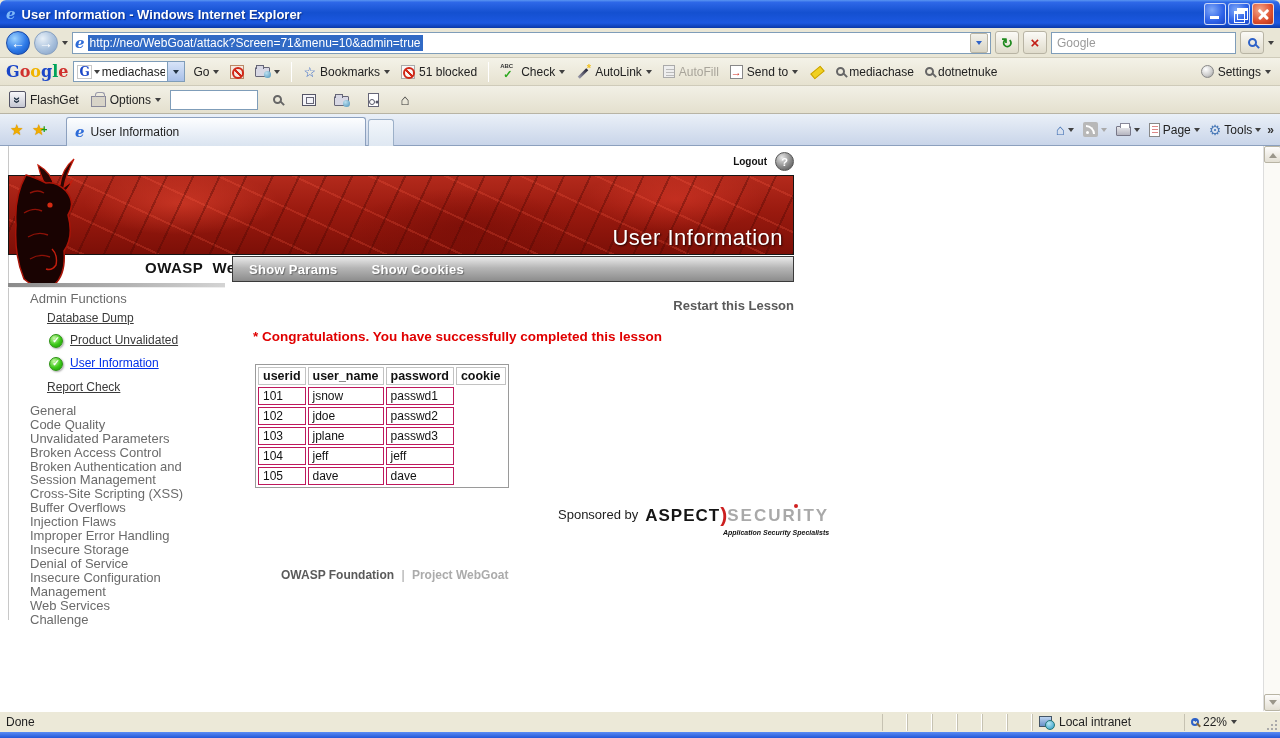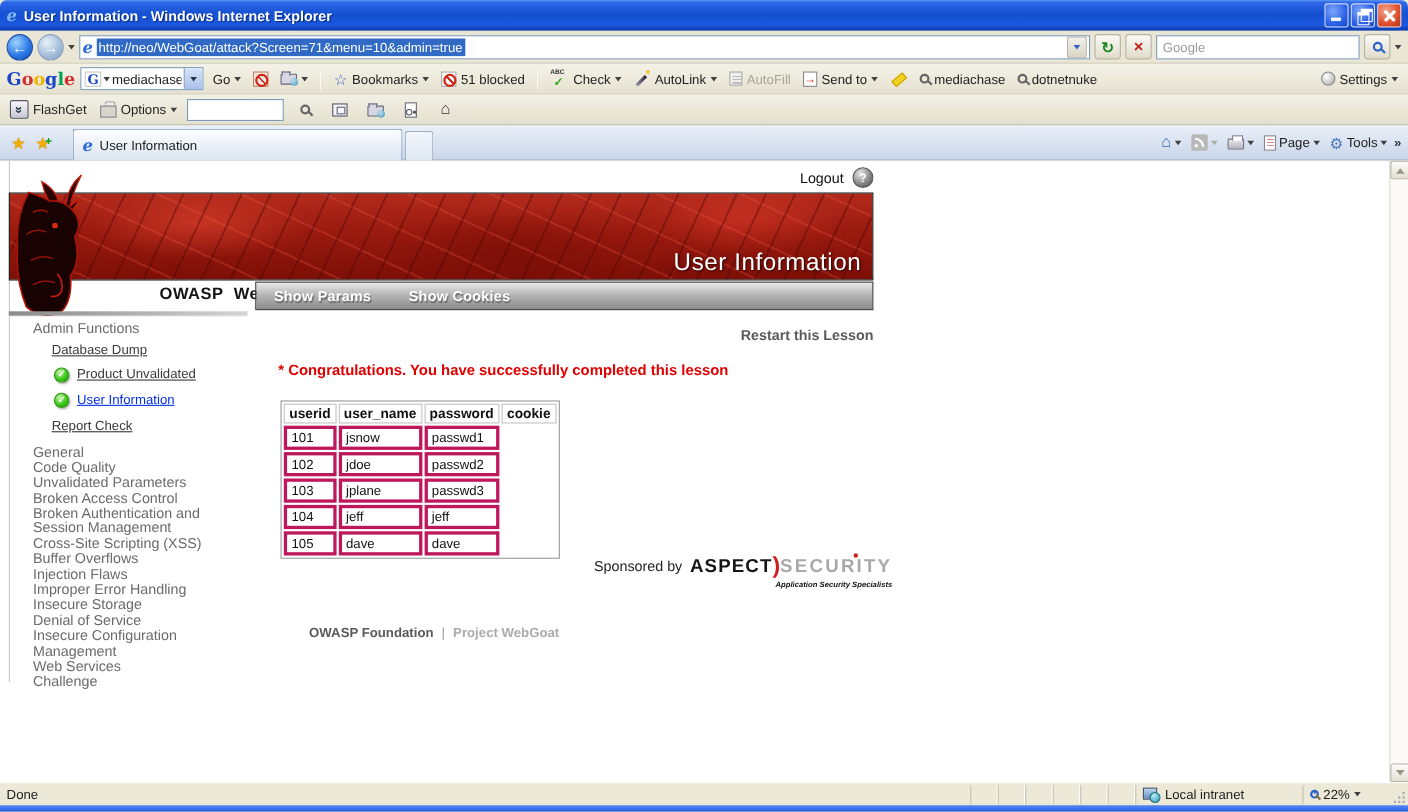--- a/index.html
+++ b/index.html
@@ -118,21 +118,21 @@
   .page-ico{position:relative;width:11px;height:14px;background:#fff;border:1px solid #888}
   .page-ico::after{content:"";position:absolute;top:2px;left:2px;width:6px;height:8px;
     background:repeating-linear-gradient(#D88 0 1px,transparent 1px 3px)}
   .gear-glyph{color:#4A7AB8;font-size:14px}
   .chev{font-weight:bold;color:#333;font-size:12px}
 
   
   #viewport{position:absolute;left:0;top:146px;width:1280px;height:565px;background:#fff;overflow:hidden}
   #content-frame{position:absolute;left:8px;top:0;height:474px;width:1px;background:#C8C8C8}
   #logout-row{position:absolute;left:8px;top:6px;width:786px;display:flex;justify-content:flex-end;align-items:center;gap:8px}
-  #logout-label{font-size:13px;font-weight:normal;color:#111}
+  #logout-label{font-size:10px;font-weight:bold;color:#111}
   #help-sphere{width:19px;height:19px;border-radius:50%;display:flex;align-items:center;justify-content:center;
     background:radial-gradient(circle at 35% 28%,#E8E8E8,#8A8A8A 55%,#4A4A4A);color:#fff;font-weight:bold;font-size:11px;border:1px solid #555}
   #banner{position:absolute;left:8px;top:29px;width:786px;height:80px;border:1px solid #151515;
     background:
       repeating-linear-gradient(115deg,transparent 0 22px,rgba(70,6,2,.35) 22px 24px),
       repeating-linear-gradient(25deg,transparent 0 30px,rgba(255,95,70,.22) 30px 32px),
       radial-gradient(140px 45px at 22% 35%,rgba(255,85,60,.4),transparent 70%),
       radial-gradient(160px 55px at 58% 65%,rgba(110,10,5,.5),transparent 70%),
       radial-gradient(130px 45px at 85% 30%,rgba(255,75,55,.35),transparent 70%),
       linear-gradient(180deg,#B32A1C 0%,#9A1A0F 45%,#7C0F07 100%)}
@@ -155,25 +155,25 @@
     color:#fff;font-size:9px;font-weight:bold;border:1px solid #2A9010;
     background:radial-gradient(circle at 35% 28%,#C8F8A8,#3CC818 55%,#189808);box-shadow:1px 1px 2px rgba(0,0,0,.35)}
 
   #restart-row{position:absolute;left:8px;top:150px;width:786px;text-align:right}
   #restart-link{font-size:13px;font-weight:bold;color:#5A5A5A;cursor:pointer}
   #success-msg{position:absolute;left:253px;top:183px;font-size:13.5px;font-weight:bold;color:#E00000}
 
   #user-table{position:absolute;left:255px;top:218px;border-collapse:separate;border-spacing:2px;
     border:1px solid #9A9A9A;background:#fff;font-size:12px;color:#111}
   #user-table th{border:1px solid #C2C2C2;padding:1px 4px;font-weight:bold;font-size:12.5px;text-align:left;white-space:nowrap}
-  #user-table td{border:3px solid #be185d;padding:1px 4px;text-align:left;white-space:nowrap}
+  #user-table td{border:1px solid #be185d;padding:1px 4px;text-align:left;white-space:nowrap}
   #user-table td.empty{border:none}
   .col-userid{min-width:40px}.col-username{min-width:72px}.col-password{min-width:66px}.col-cookie{min-width:42px}
 
-  #sponsor{position:absolute;left:540px;top:356px;display:flex;align-items:center;gap:7px}
+  #sponsor{position:absolute;left:558px;top:356px;display:flex;align-items:center;gap:7px}
   #sponsor-prefix{font-size:13px;color:#222}
   #sponsor-logo{position:relative;display:flex;align-items:baseline}
   .aspect-b{font-weight:bold;font-size:17px;color:#151515;letter-spacing:1px}
   .aspect-paren{color:#CC1F1F;font-size:21px;font-weight:bold;position:relative;top:1px}
   .aspect-g{font-weight:bold;font-size:17px;color:#A9A9A9;letter-spacing:2px;position:relative}
   .aspect-g::after{content:"";position:absolute;top:-2px;right:31%;width:4px;height:4px;border-radius:50%;background:#D02020}
   #sponsor-tagline{position:absolute;right:0;bottom:-10px;font-size:7px;font-weight:bold;font-style:italic;color:#111;white-space:nowrap}
 
   #page-footer{position:absolute;left:281px;top:422px;font-size:12px;font-weight:bold}
   #footer-org{color:#5A5A5A}

